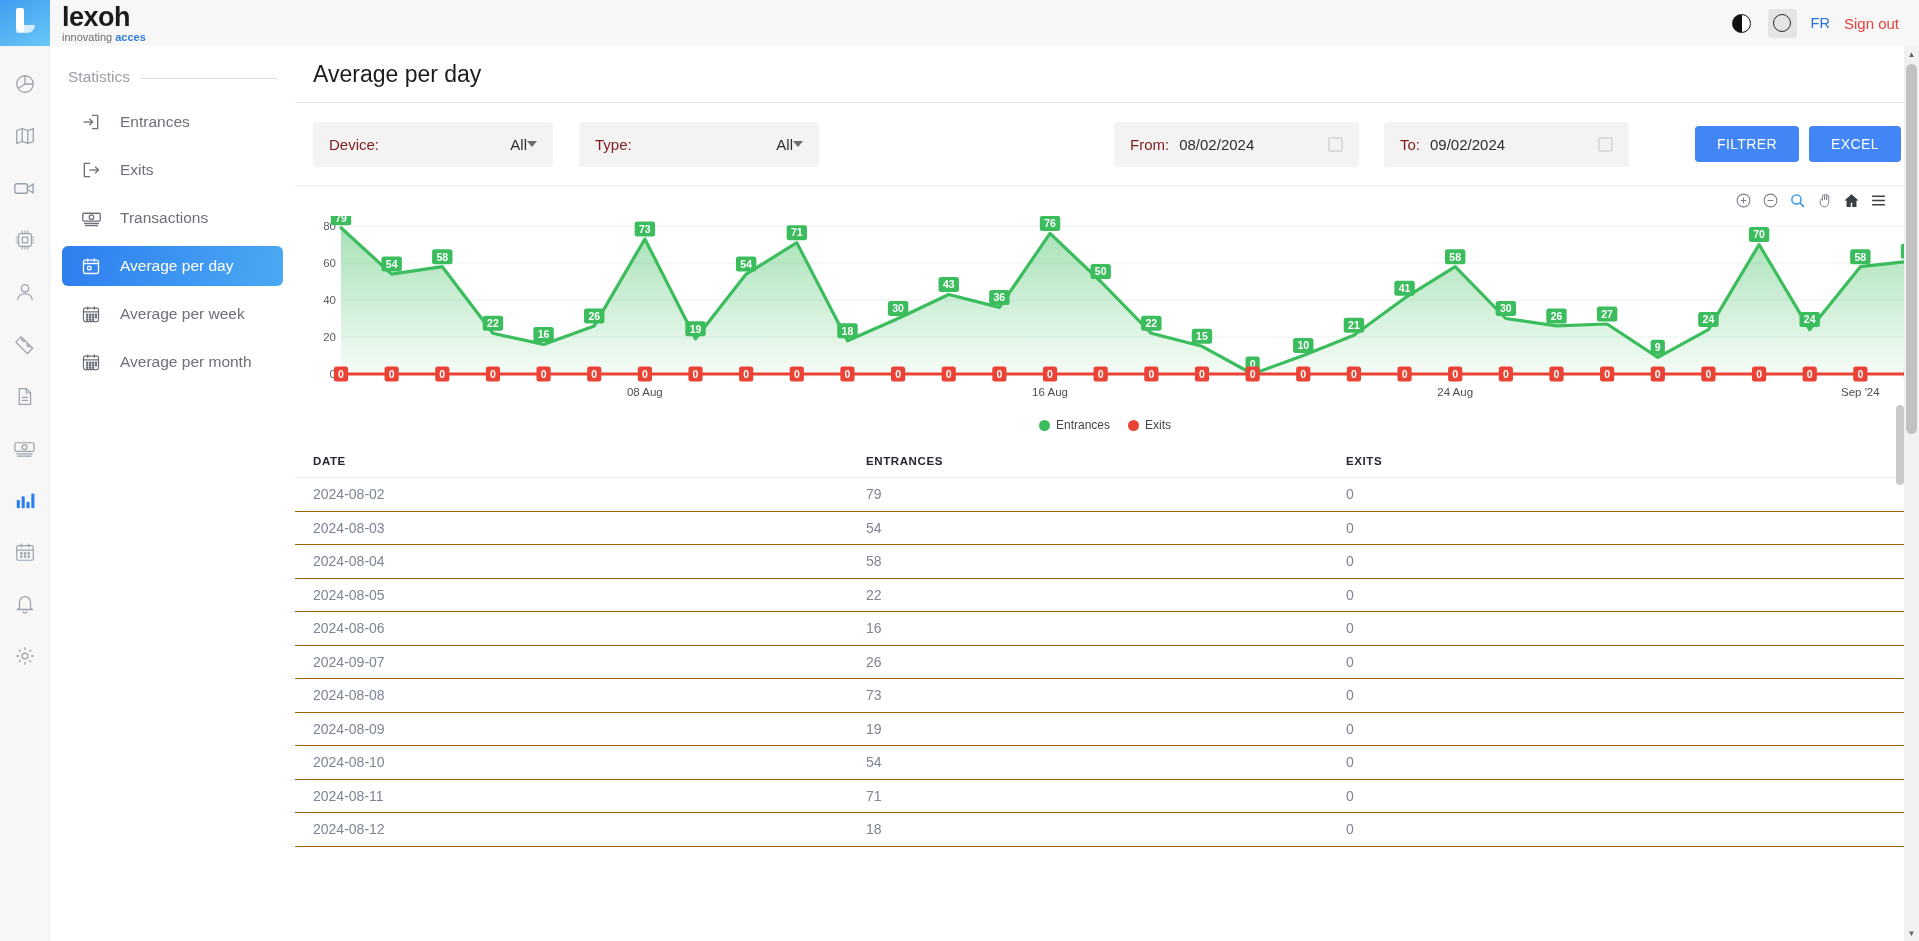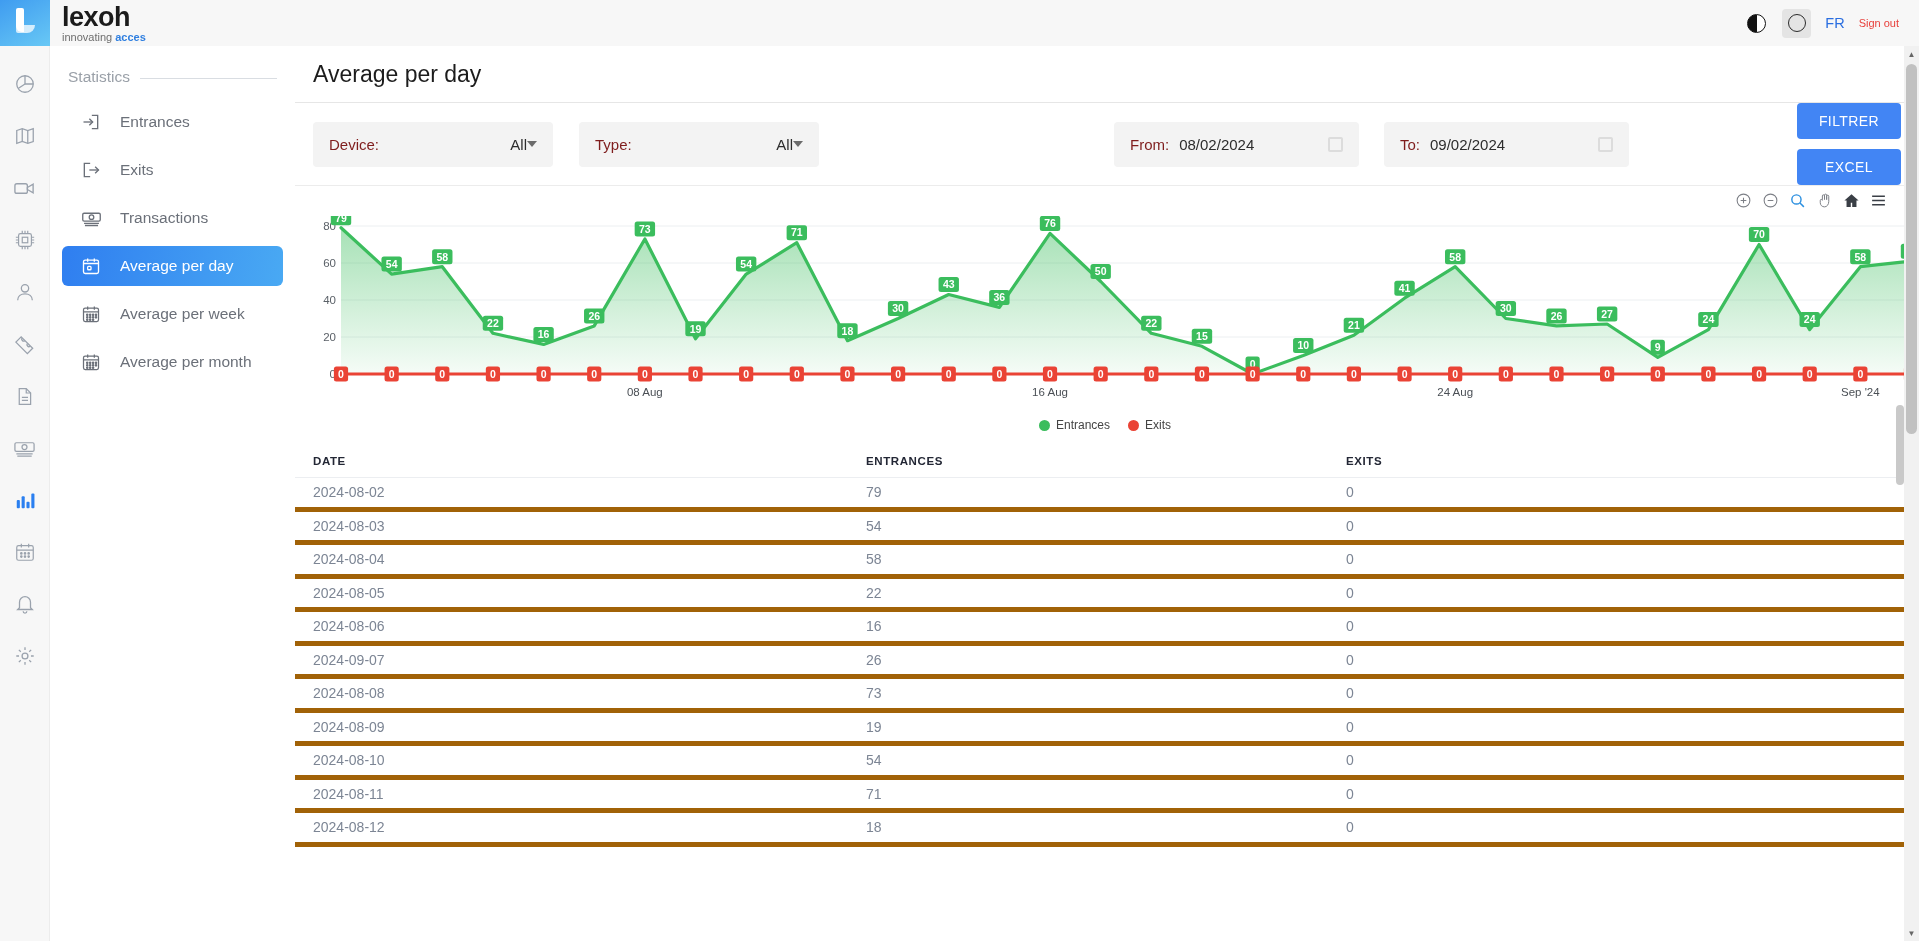--- a/index.html
+++ b/index.html
@@ -55,21 +55,21 @@
   .moon-half {
     width: 19px; height: 19px; border-radius: 50%;
     background: linear-gradient(90deg, #111 0 50%, #fff 50% 100%);
     border: 1.6px solid #111;
   }
   .ring {
     width: 18px; height: 18px; border-radius: 50%;
     border: 1.8px solid #2b2b2b; background: transparent;
   }
   .lang-link { font-size: 14.5px; color: #2a6ee0; cursor: pointer; }
-  .signout-link { font-size: 11px; color: #e8413c; cursor: pointer; }
+  .signout-link { font-size: 15px; color: #e8413c; cursor: pointer; }
 
   
   .rail {
     position: absolute; top: 46px; left: 0; width: 50px; height: 895px;
     background: #f7f7f7; border-right: 1px solid #ececec;
     display: flex; flex-direction: column; align-items: center;
     padding-top: 12px; gap: 0px; z-index: 20;
   }
   .rail-item {
     width: 50px; height: 52px; display:flex; align-items:center; justify-content:center;
@@ -127,21 +127,21 @@
     border-top: 6px solid #6b6b6b; display:inline-block;
   }
   .field.date { width: 245px; }
   .field.date.from { margin-left: 295px; }
   .field.date.to { margin-left: 25px; }
   .field .dval { margin-left: 10px; }
   .cal-mini {
     margin-left:auto; width: 15px; height: 15px; border-radius:2px;
     border: 2px solid #dcdcdc;
   }
-  .btns { margin-left: auto; display:flex; gap: 10px; flex-direction: column; }
+  .btns { margin-left: auto; display:flex; gap: 10px; }
   .btn {
     background: #4285f4; color: #fff; border:none; border-radius: 4px;
     height: 36px; padding: 0 22px; font-size: 14px; letter-spacing: .4px; cursor: pointer;
     font-family:"Liberation Sans", sans-serif;
   }
 
   
   .chart-card { position: relative; padding: 8px 18px 0 14px; }
   .chart-toolbar {
     position:absolute; right: 32px; top: 6px; display:flex; align-items:center; gap: 10px;
@@ -164,21 +164,21 @@
   .thead {
     display:flex; padding: 0 18px; height: 34px; align-items:center;
     border-bottom: 1px solid #eceef1;
   }
   .thead div { font-size: 11.5px; letter-spacing: .6px; color: #232735; font-weight: bold;}
   .col-date { width: 553px; }
   .col-ent { width: 480px; }
   .col-exit { flex: 1; }
   .trow {
     display:flex; padding: 0 18px; height: 33.5px; align-items:center;
-    border-bottom: 5px solid #a16207;
+    border-bottom: 1px solid #a16207;
   }
   .trow div { font-size: 14px; color: #7c8594; }
 
   
   .vscroll {
     position:absolute; top: 46px; right: 0; width: 15px; height: 895px; background: #f1f1f1;
     z-index: 40;
   }
   .vscroll .thumb {
     position:absolute; left: 2px; width: 11px; border-radius: 6px; background: #c1c1c1;

